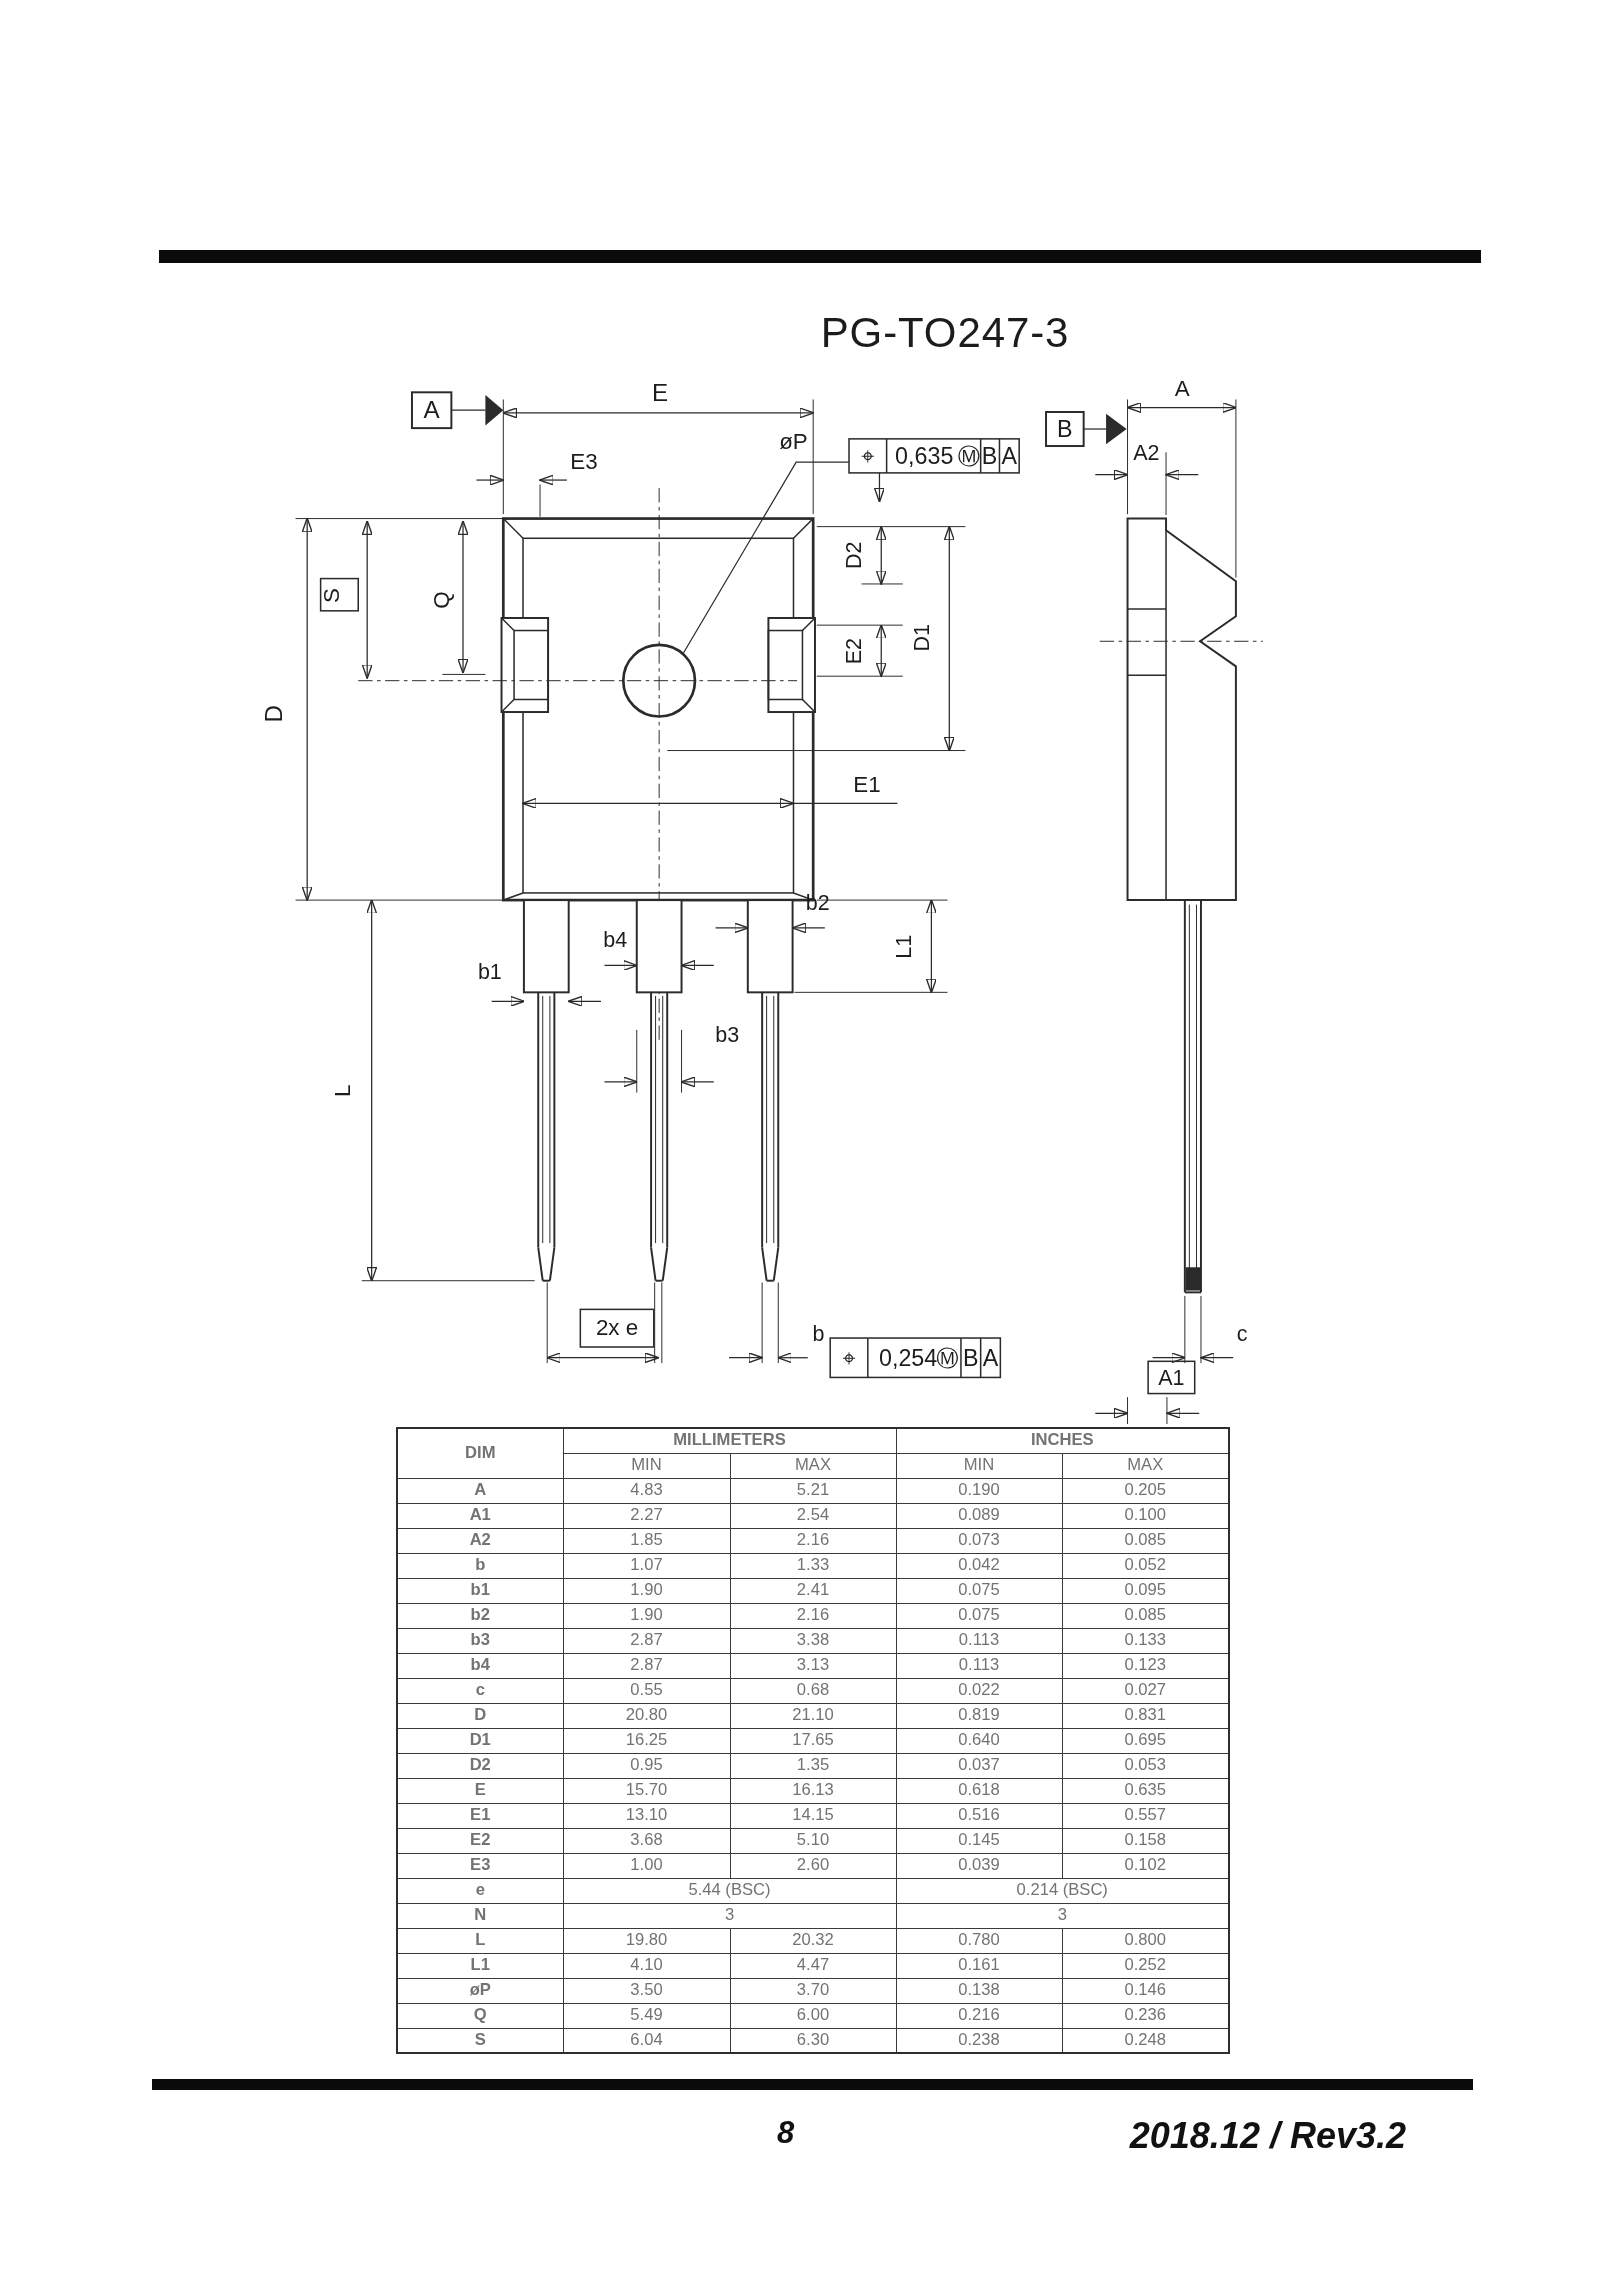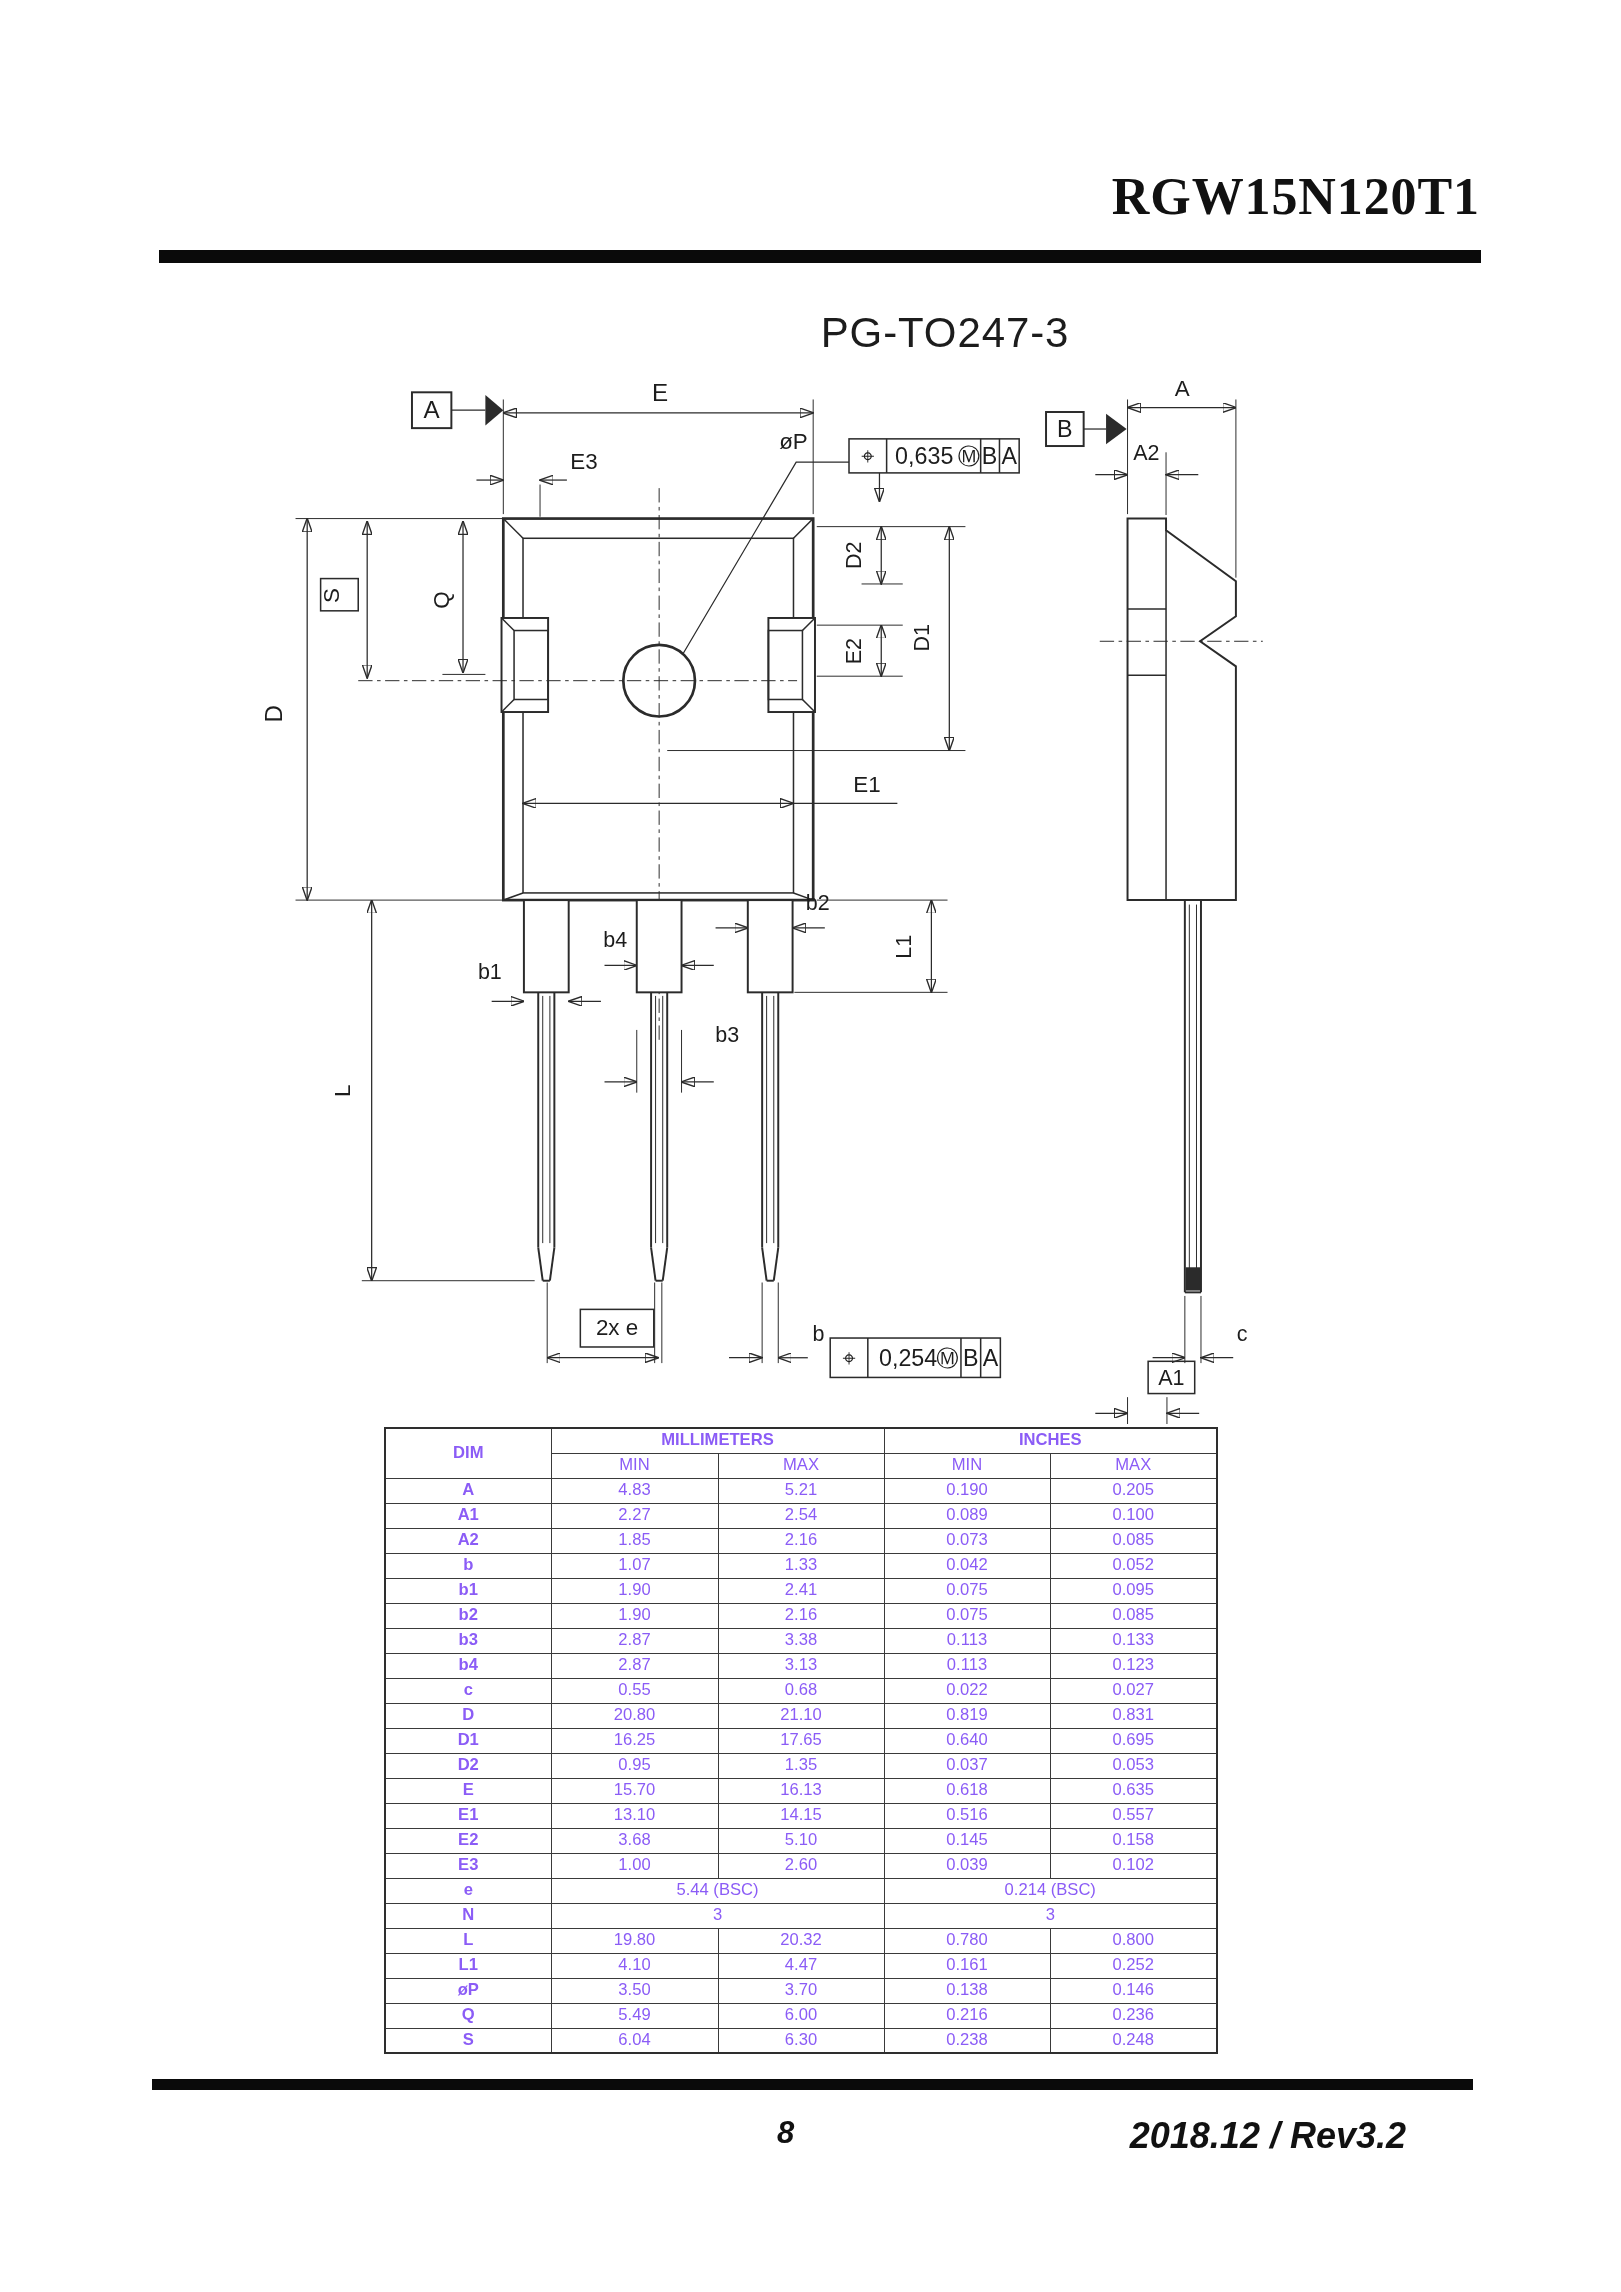--- a/index.html
+++ b/index.html
@@ -27,23 +27,23 @@
   svg.drawing .white { fill:#ffffff; }
   svg.drawing .fillk { fill:#2b2b2b; stroke:none; }
   svg.drawing text { fill:#1d1d1d; stroke:none; text-anchor:middle; }
   .sw1 { stroke-width:1.1px; } .sw13 { stroke-width:1.4px; }
   .sw15 { stroke-width:1.7px; } .sw2 { stroke-width:2.2px; } .sw3 { stroke-width:3px; }
   .cl { stroke-width:1.1px; stroke-dasharray:16 5 4 5; }
   .fs24 { font-size:24px; } .fs25 { font-size:25px; }
   .fs26 { font-size:26px; } .fs27 { font-size:27px; }
   
   table.dims {
-    position:absolute; left:384px; top:1427px; width:830px;
+    position:absolute; left:396px; top:1427px; width:830px;
     border-collapse:collapse; table-layout:fixed;
-    border:2.7px solid #2e2e2e; color:#8b5cf6;
+    border:2.7px solid #2e2e2e; color:#737373;
   }
   table.dims th, table.dims td {
     border:1.8px solid #3a3a3a; text-align:center; vertical-align:middle;
     font-size:16.6px; padding:0; line-height:1;
   }
   table.dims thead tr { height:25px; }
   table.dims tbody tr { height:25px; }
   th.hgroup { font-weight:bold; font-size:17px; }
   th.hsub   { font-weight:normal; }
   th.hdim   { font-weight:bold; font-size:17px; }
@@ -56,21 +56,20 @@
   .footer-rev {
     position:absolute; right:215px; top:2115px;
     font-weight:bold; font-style:italic; font-size:36px; color:#111;
   }
 </style>
 </head>
 <body>
 
 <div class="page">
 
-  <div class="part-number">RGW15N120T1</div>
   <div class="rule rule-top"></div>
   <div class="doc-title">PG-TO247-3</div>
 
   <svg class="drawing" width="1621" height="1433" viewBox="0 0 1810 1600">
     <defs>
       <marker id="ar" viewBox="0 0 10 7" refX="9.6" refY="3.5" markerWidth="11" markerHeight="8" orient="auto-start-reverse">
         <path d="M0,0 L10,3.5 L0,7 z" fill="#2b2b2b" stroke="none"></path>
       </marker>
     </defs>
 

